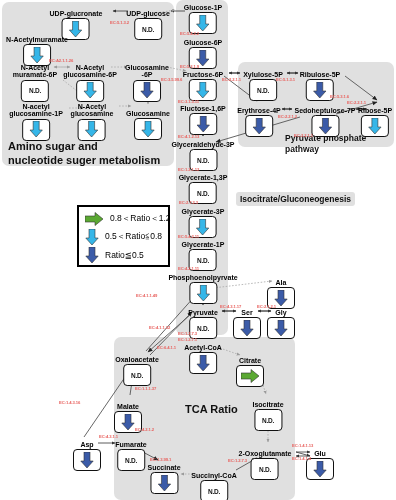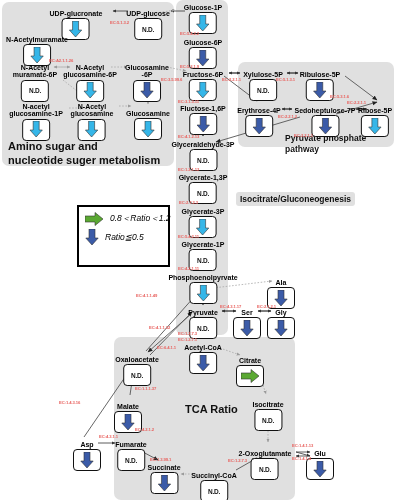--- a/index.html
+++ b/index.html
@@ -22,21 +22,21 @@
   }
   .box.nd{font-size:6.5px;font-weight:bold;color:#111;letter-spacing:-0.2px;}
   .arrow-ico{display:block;}
   .ec{position:absolute;font-size:4.2px;color:#e8625f;font-weight:bold;white-space:nowrap;letter-spacing:-0.1px;}
   svg.wires{position:absolute;left:0;top:0;width:396px;height:500px;pointer-events:none;}
   .legend{
     position:absolute;border:2px solid #000;background:#fff;
     box-sizing:border-box;
   }
   .legend-row{display:flex;align-items:center;height:18px;padding-left:6px;gap:6px;}
-  .legend-txt{font-size:8.5px;color:#000;white-space:nowrap;font-style:italic;}
+  .legend-txt{font-size:8.5px;color:#000;white-space:nowrap;}
 </style>
 </head>
 <body>
 
 <div id="root">
 
   <div id="panels">
       <div class="panel" style="left: 2px; top: 2px; width: 172px; height: 164px;"></div>
       <div class="panel-title" style="left: 8px; top: 140px; font-size: 11px;">Amino sugar and
 nucleotide suger metabolism</div>
@@ -479,20 +479,28 @@
         <span>
           <svg class="arrow-ico" width="19" height="14" viewBox="0 0 19 14">
             <path d="M0,4 L10,4 L10,0.5 L18,7 L10,13.5 L10,10 L0,10 Z" fill="#5aa832" stroke="#333" stroke-width="0.6"></path>
           </svg>
         </span>
         <span class="legend-txt">0.8＜Ratio＜1.2</span>
       </div>
       <div class="legend-row">
         <span>
           <svg class="arrow-ico" width="14" height="17" viewBox="0 0 14 17">
+            <path d="M4,0 L10,0 L10,9 L13.2,9 L7,16 L0.8,9 L4,9 Z" fill="#35b6e8" stroke="#333" stroke-width="0.6"></path>
+          </svg>
+        </span>
+        <span class="legend-txt">0.5＜Ratio≦0.8</span>
+      </div>
+      <div class="legend-row">
+        <span>
+          <svg class="arrow-ico" width="14" height="17" viewBox="0 0 14 17">
             <path d="M4,0 L10,0 L10,9 L13.2,9 L7,16 L0.8,9 L4,9 Z" fill="#3b5ba8" stroke="#333" stroke-width="0.6"></path>
           </svg>
         </span>
         <span class="legend-txt">Ratio≦0.5</span>
       </div>
     </div>
 
 </div>
 
 </body></html>

